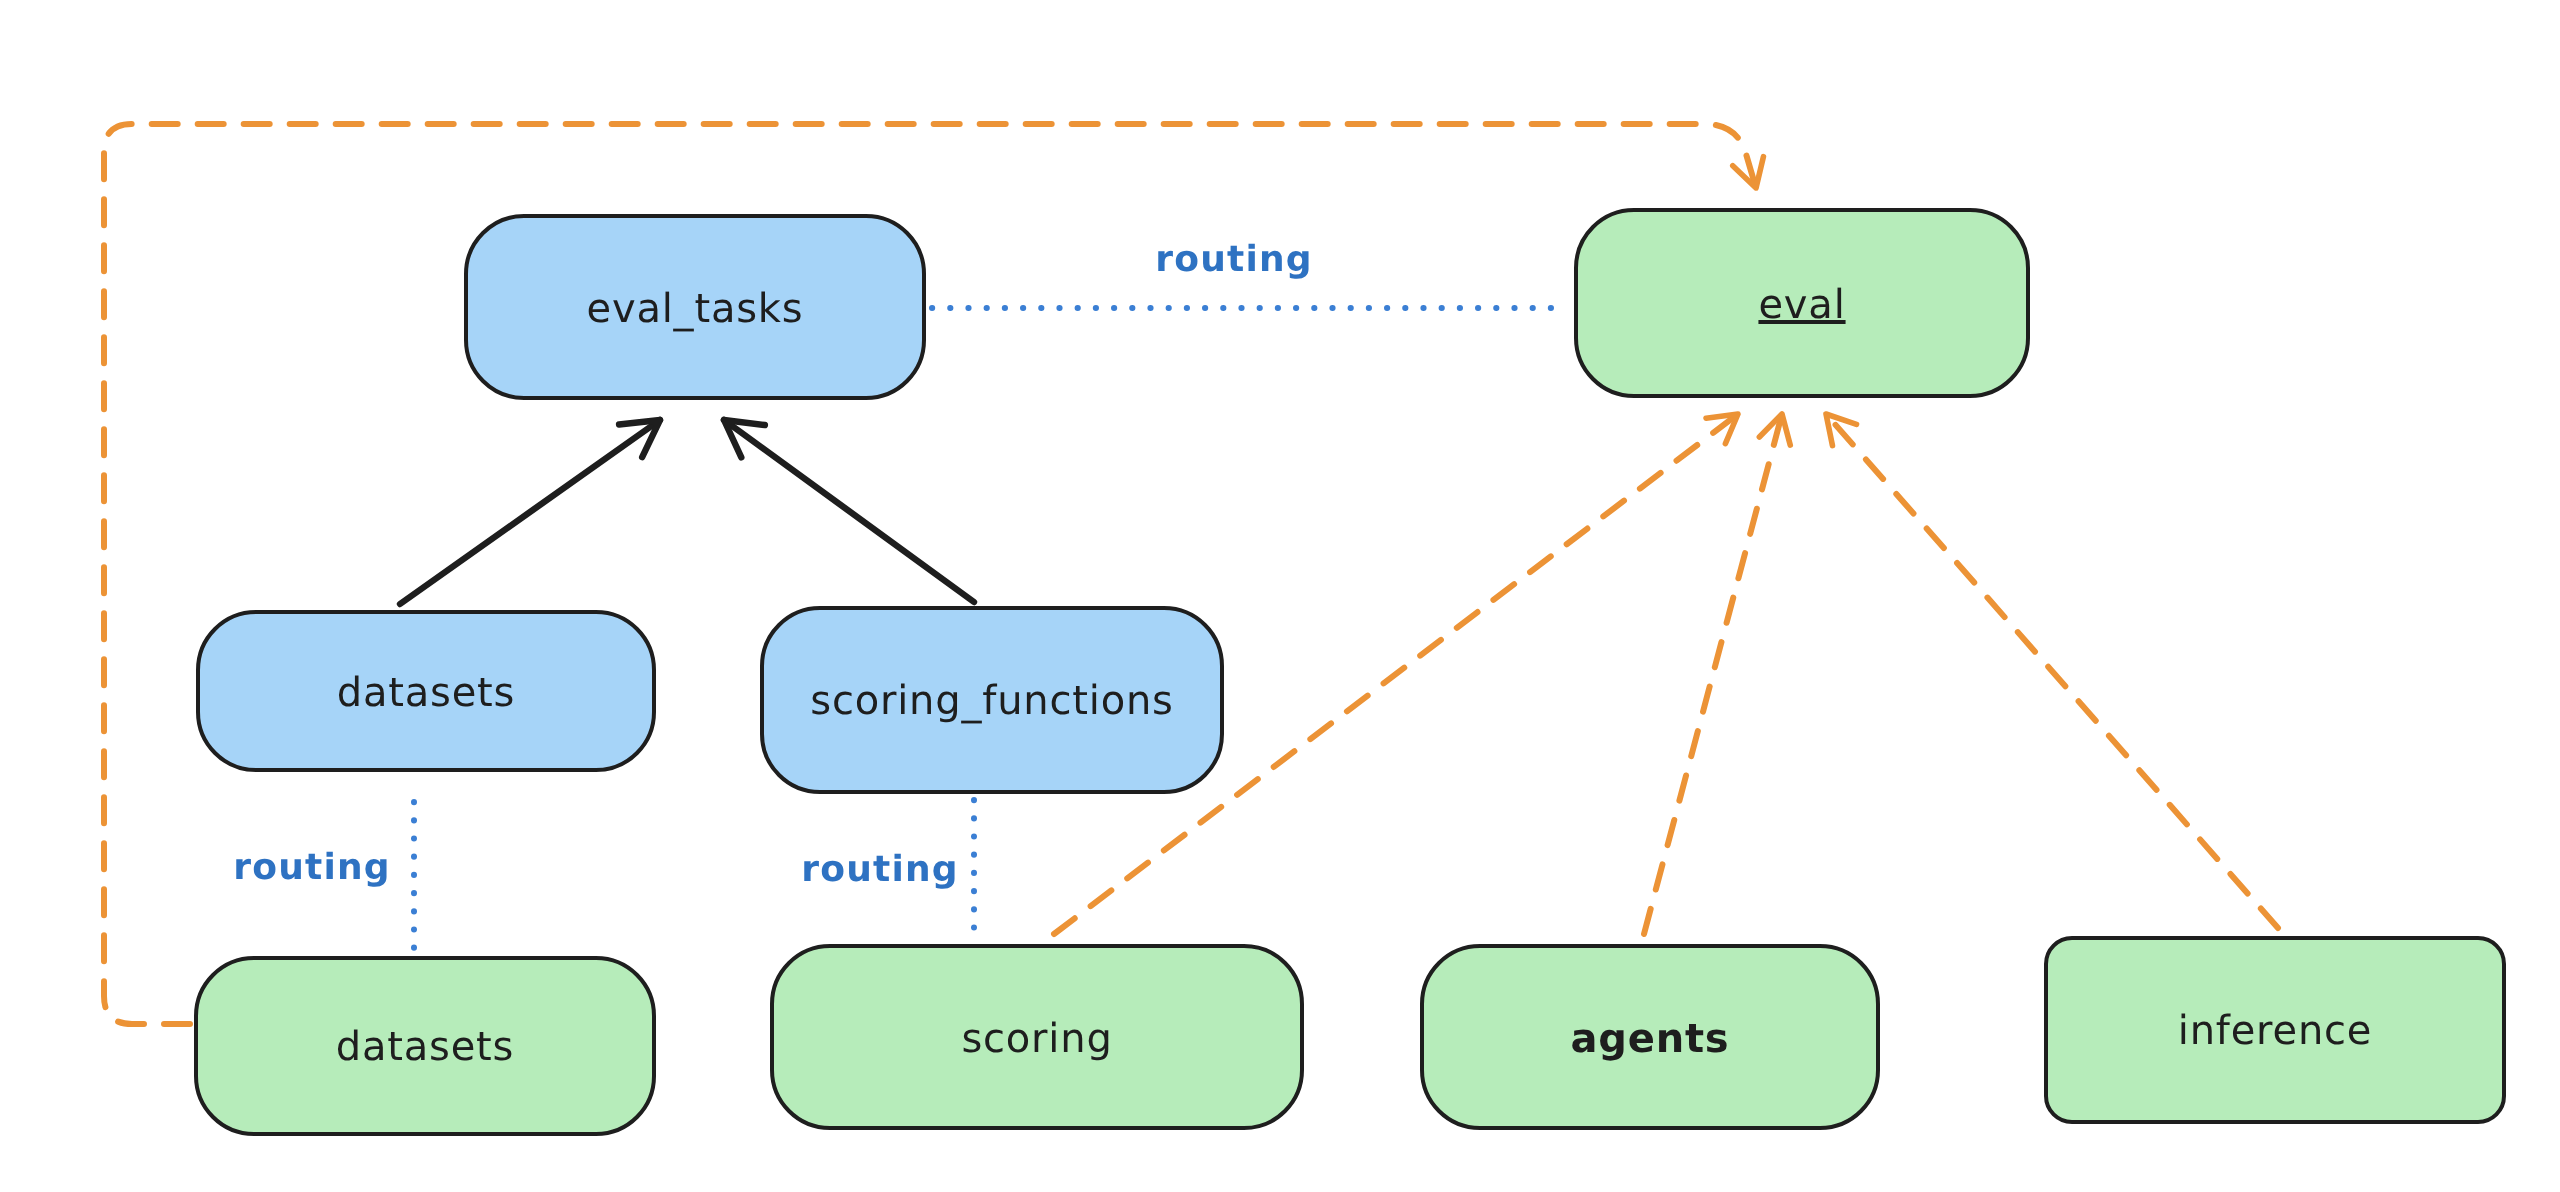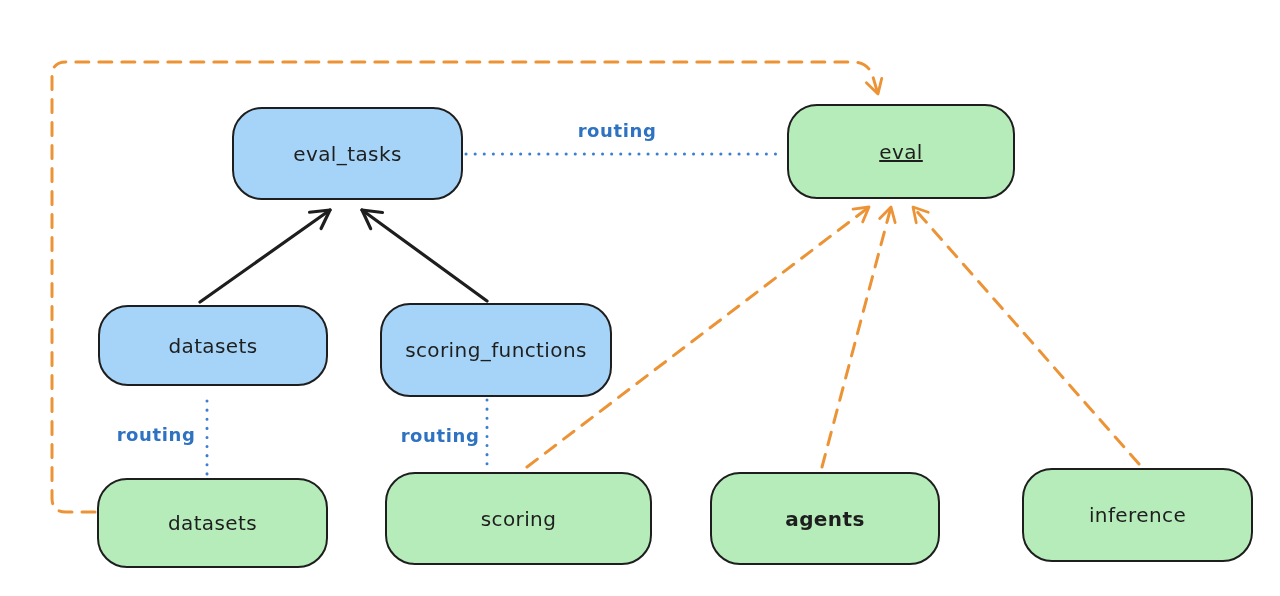--- a/index.html
+++ b/index.html
@@ -82,21 +82,21 @@
   <div class="node blue" style="left:98px;   top:305px; width:230px; height:81px;">datasets</div>
 
   <div class="node blue" style="left:380px;  top:303px; width:232px; height:94px;">scoring_functions</div>
 
   <div class="node green" style="left:97px;   top:478px; width:231px; height:90px;">datasets</div>
 
   <div class="node green" style="left:385px;  top:472px; width:267px; height:93px;">scoring</div>
 
   <div class="node green" style="left:710px;  top:472px; width:230px; height:93px;font-weight:bold;">agents</div>
 
-  <div class="node green" style="left:1022px; top:468px; width:231px; height:94px;">inference</div>
+  <div class="node green" style="left:1022px; top:468px; width:231px; height:94px;border-radius:14px;">inference</div>
 
   <div class="edge-label" style="left:617px; top:130px;">routing</div>
 
   <div class="edge-label" style="left:156px; top:434px;">routing</div>
 
   <div class="edge-label" style="left:440px; top:435px;">routing</div>
 
 </div>
 
 </body></html>

